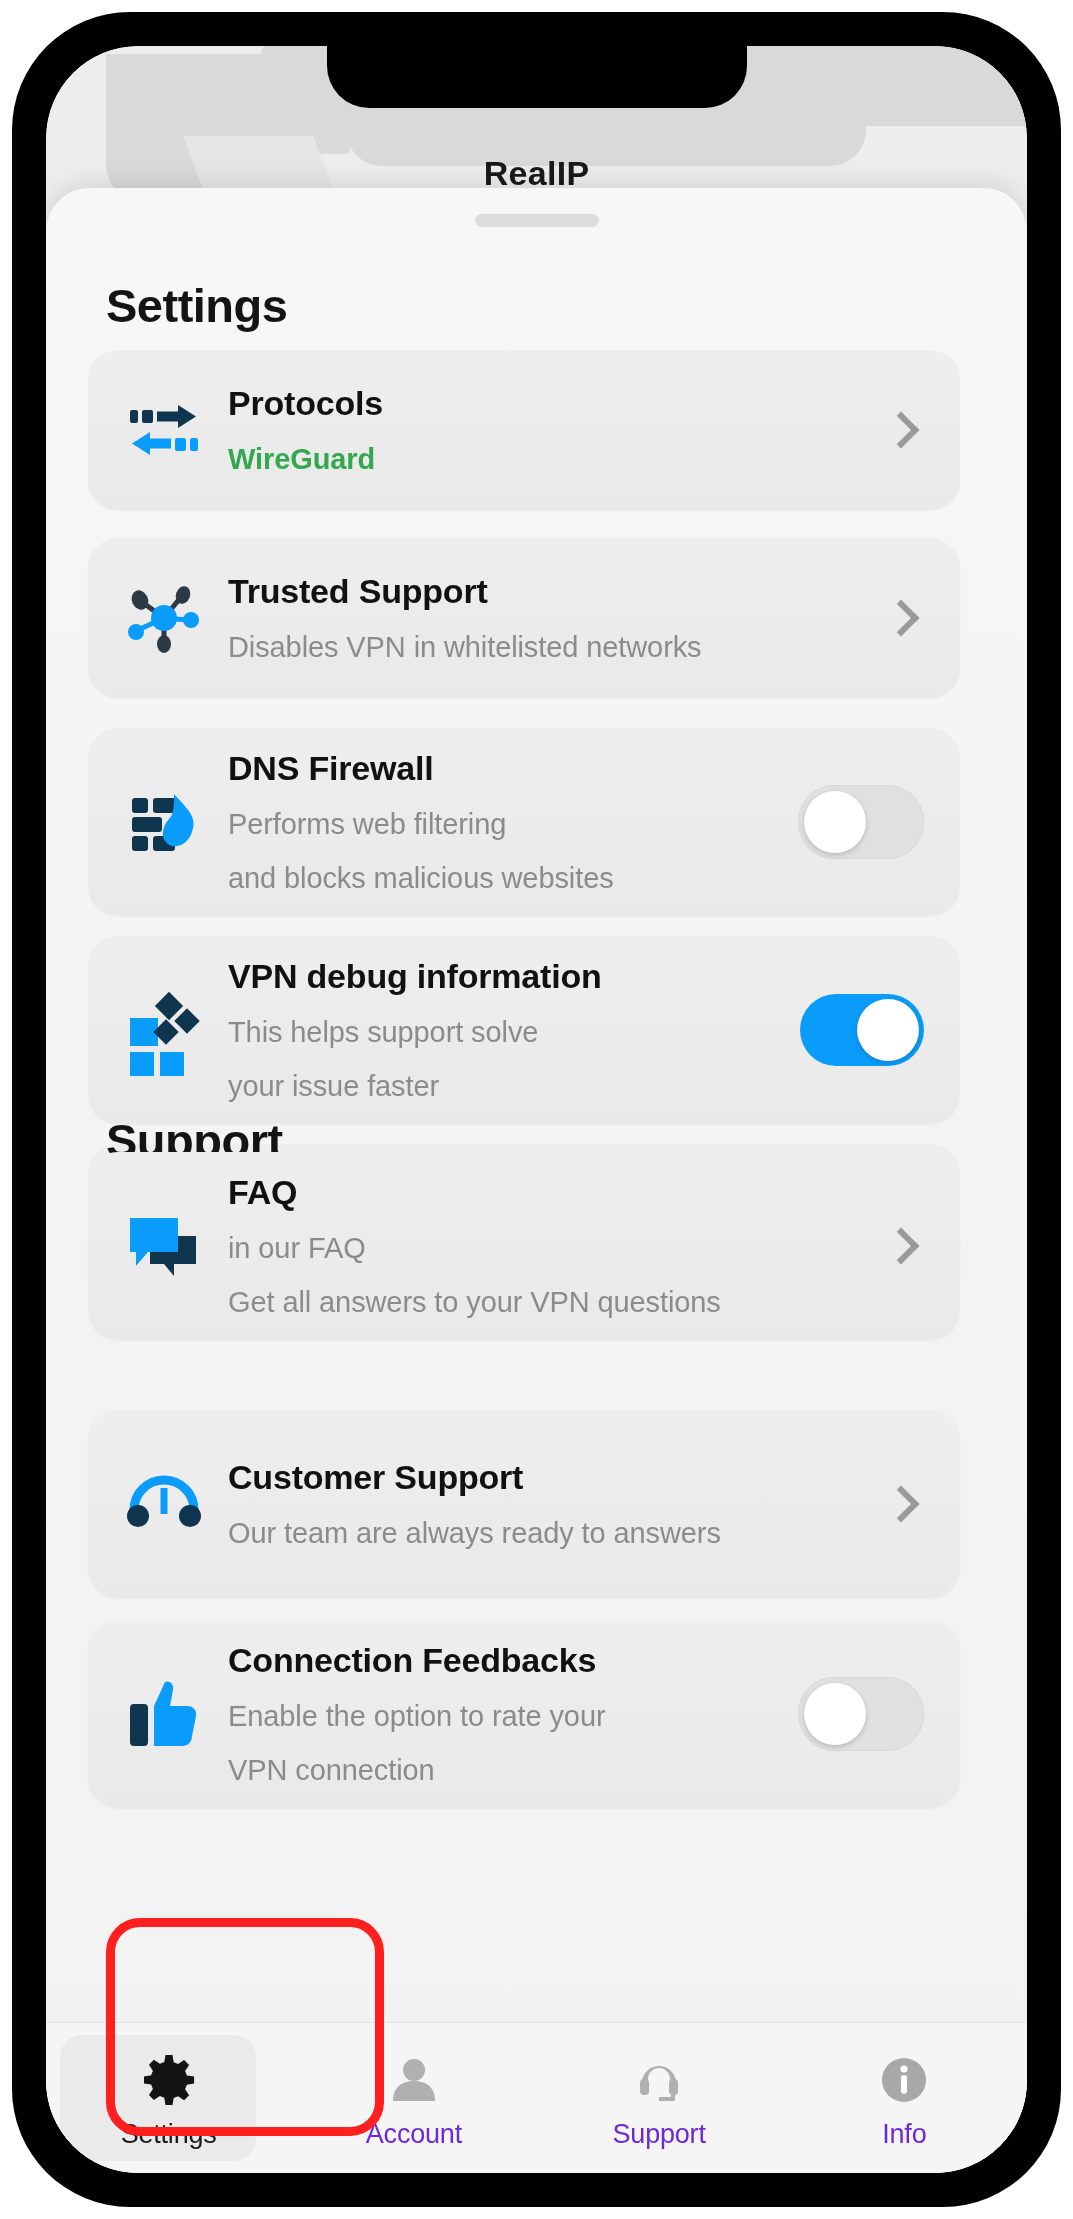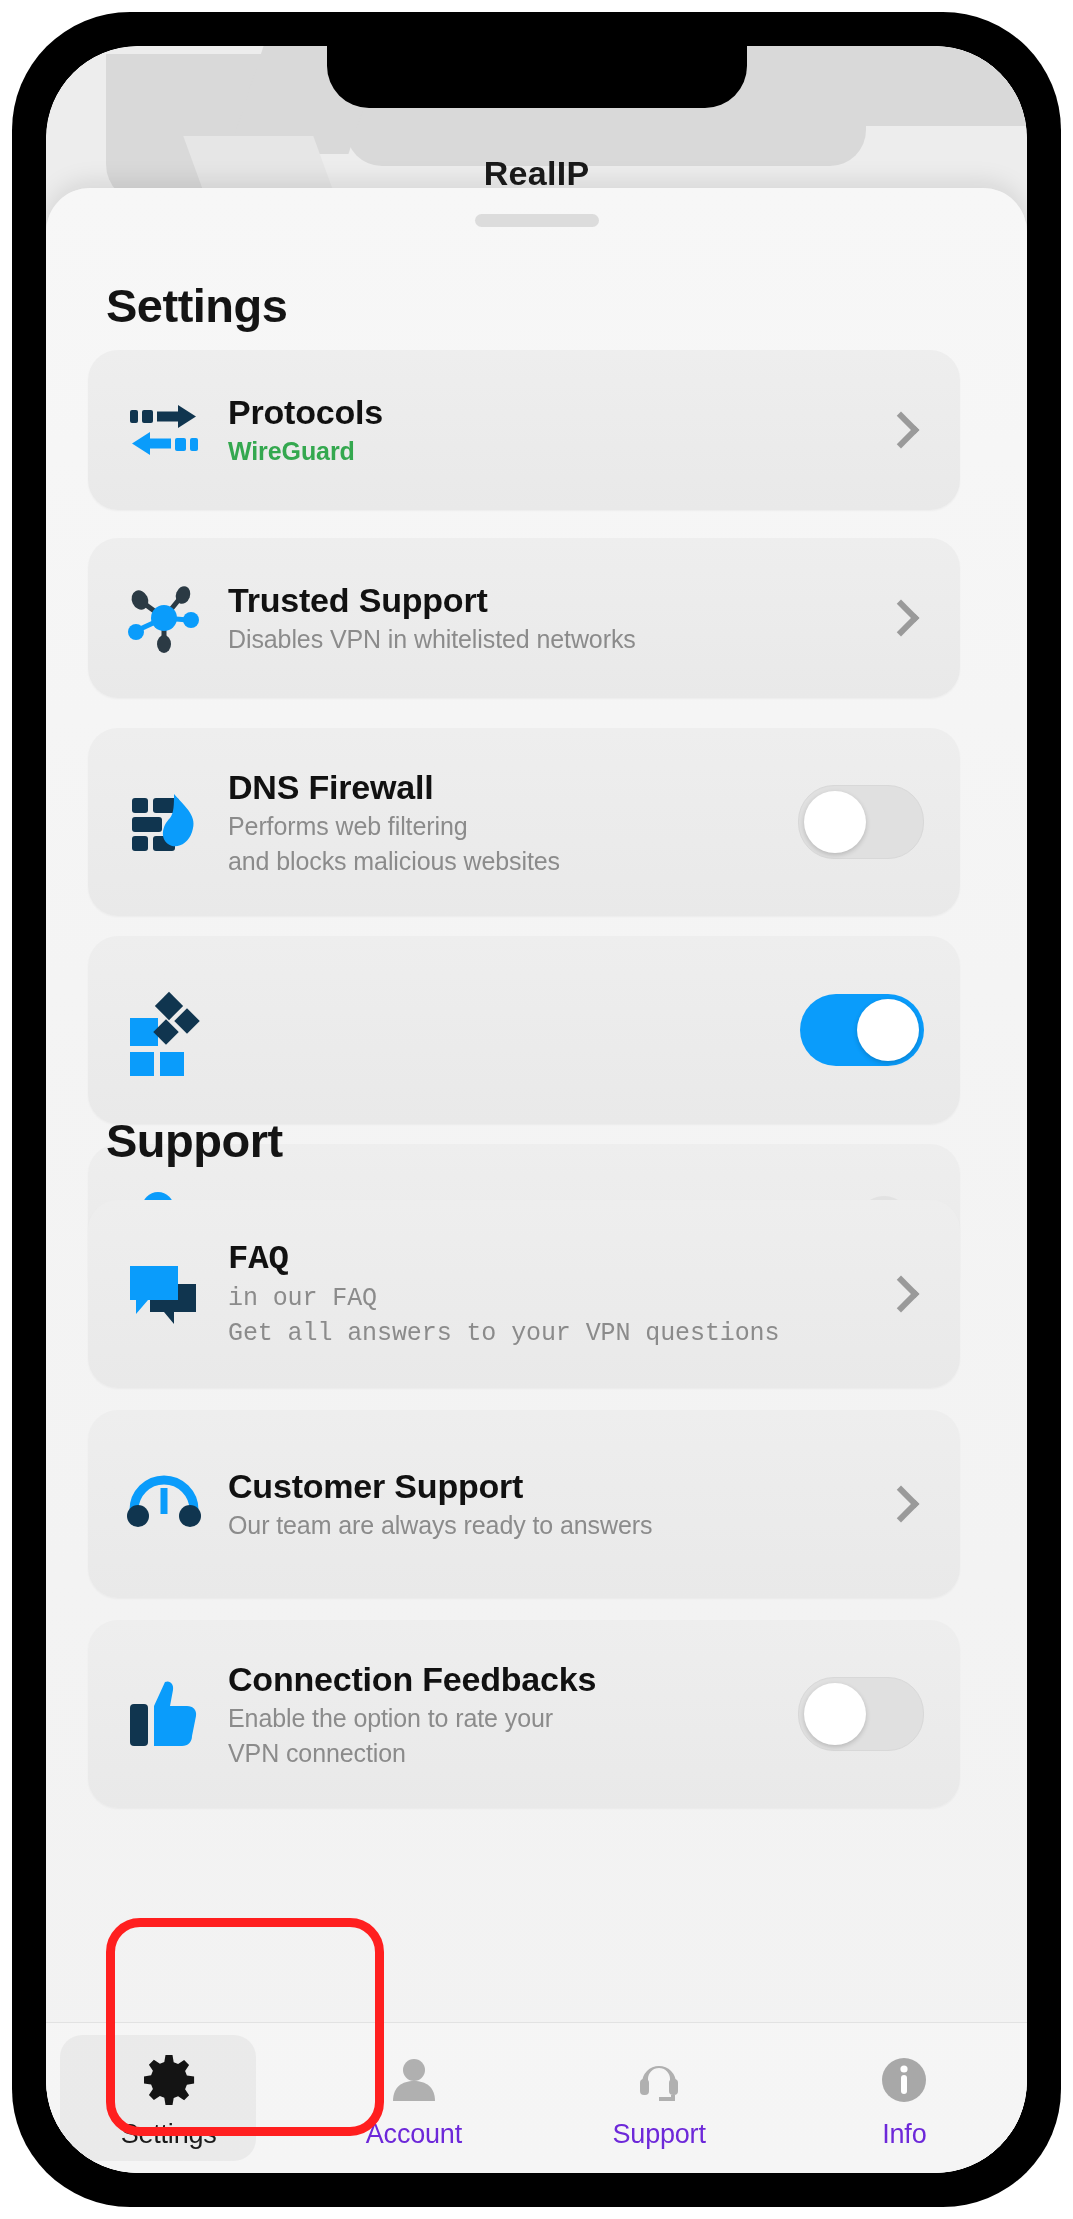--- a/index.html
+++ b/index.html
@@ -66,21 +66,21 @@
     position:absolute;left:42px;width:872px;
     background:linear-gradient(180deg,#eeeeee 0%,#e9e9e9 100%);
     border-radius:30px;
     box-shadow:0 1px 2px rgba(0,0,0,.04);
   }
   .row-inner{position:absolute;left:0;top:0;right:0;bottom:0;}
 
   .ico{position:absolute;left:38px;top:50%;transform:translateY(-50%);width:76px;height:76px;}
   .texts{position:absolute;left:140px;top:50%;transform:translateY(-50%);right:120px;}
   .ttl{font-size:34px;font-weight:700;color:#111;line-height:1.22;letter-spacing:-.2px;}
-  .sub{font-size:25px;font-weight:400;color:#8b8b8b;line-height:1.26;margin-top:3px;letter-spacing:-.1px;}
+  .sub{font-size:29px;font-weight:400;color:#8b8b8b;line-height:1.26;margin-top:17px;letter-spacing:-.1px;}
   .sub.green{color:#34a84f;font-weight:600;}
 
   .chev{
     position:absolute;right:46px;top:50%;width:20px;height:20px;
     border-right:6px solid #9a9a9a;border-top:6px solid #9a9a9a;
     transform:translateY(-50%) rotate(45deg);
   }
 
   
   .toggle{
@@ -228,20 +228,25 @@
              <div class="ico">
                <svg viewBox="0 0 76 76" width="76" height="76">
                  <rect x="4" y="26" width="28" height="28" fill="#0a9cfb"></rect>
                  <rect x="4" y="60" width="24" height="24" fill="#0a9cfb"></rect>
                  <rect x="34" y="60" width="24" height="24" fill="#0a9cfb"></rect>
                  <rect x="33" y="4" width="20" height="20" transform="rotate(45 43 14)" fill="#10354f"></rect>
                  <rect x="52" y="20" width="18" height="18" transform="rotate(45 61 29)" fill="#10354f"></rect>
                  <rect x="31" y="31" width="18" height="18" transform="rotate(45 40 40)" fill="#10354f"></rect>
                </svg>
              </div>
+             <div class="texts">
+               <div class="ttl">VPN debug information</div>
+               <div class="sub">This helps support solve</div>
+               <div class="sub">your issue faster</div>
+             </div>
              <div class="toggle on">
                <div class="knob"></div>
              </div>
            </div>
          </div>
 
          <div class="card" style="top:956px;height:160px;">
            <div class="row-inner">
              <div class="ico">
                <svg viewBox="0 0 76 76" width="76" height="76">
@@ -253,21 +258,21 @@
              </div>
              <div class="texts">
                <div class="ttl">Remove VPN profile</div>
              </div>
              <div class="xbtn"></div>
            </div>
          </div>
 
          <div class="section-title" id="title-support">Support</div>
 
-         <div class="card" style="top:1012px;height:188px;font-family:Liberation Mono, monospace;">
+         <div class="card" style="top:964px;height:188px;">
            <div class="row-inner">
              <div class="ico">
                <svg viewBox="0 0 76 76" width="76" height="76">
                  <path d="M24 28 H70 V56 H48 L48 68 L38 56 H24 Z" fill="#10354f"></path>
                  <path d="M4 10 H52 V44 H22 L10 58 L10 44 H4 Z" fill="#0a9cfb"></path>
                </svg>
              </div>
              <div class="texts">
                <div class="ttl">FAQ</div>
                <div class="sub">in our FAQ</div>

